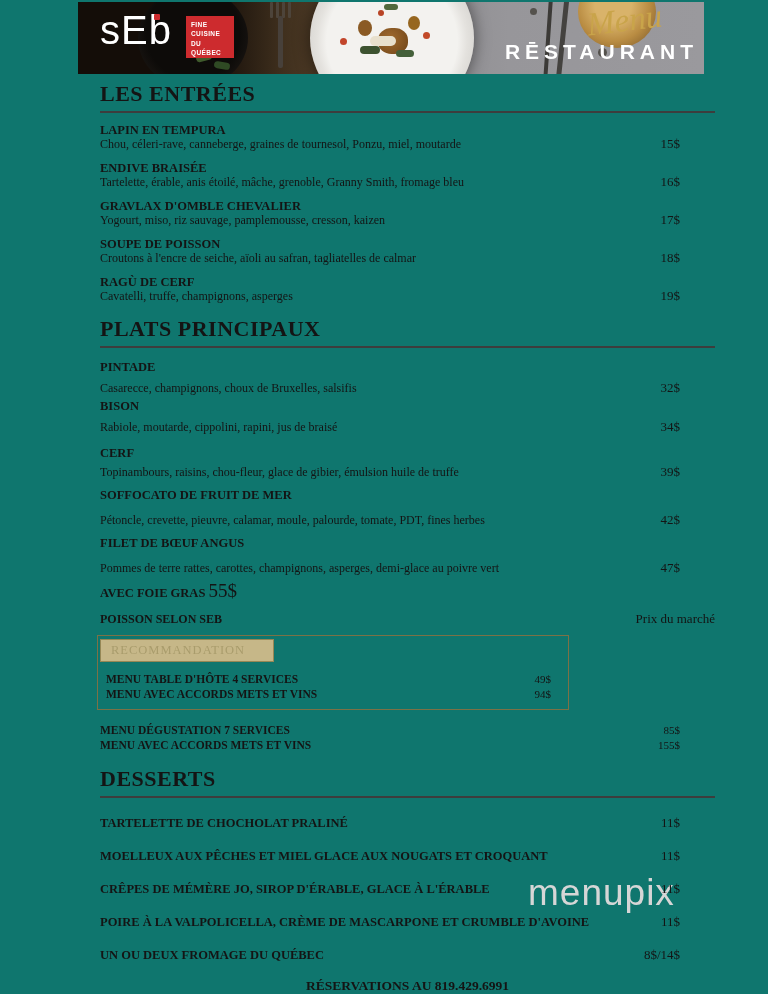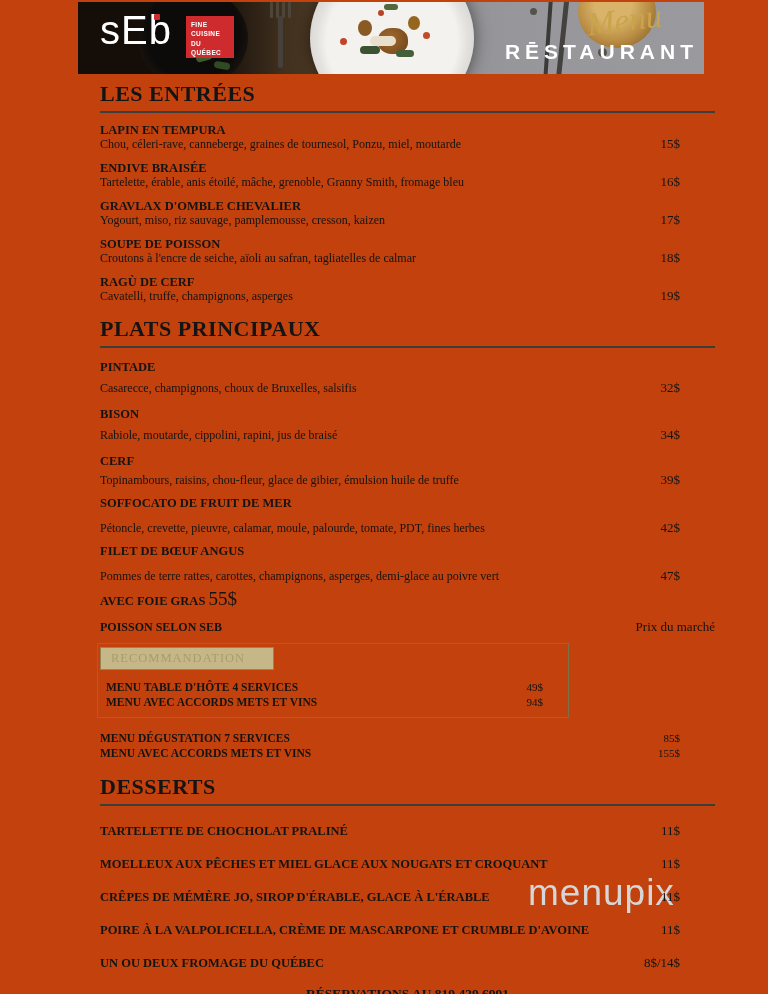--- a/index.html
+++ b/index.html
@@ -1,16 +1,16 @@
 <!DOCTYPE html>
 <html><head>
 <meta charset="utf-8">
 <style>
   html,body{margin:0;padding:0;background:#fff;}
-  .page{position:relative;width:768px;height:994px;background:#c2410c;overflow:hidden;
+  .page{position:relative;width:768px;height:994px;background:#0f766e;overflow:hidden;
         font-family:"Liberation Serif",serif;color:#141414;}
 
   
   .banner{position:absolute;left:78px;top:2px;width:626px;height:72px;overflow:hidden;background:#140d08;}
   .bg-wood{position:absolute;left:150px;top:0;width:160px;height:72px;
            background:linear-gradient(90deg,#1e150d 0%,#40301e 35%,#55402a 70%,#4a3a28 100%);}
   .bg-gray{position:absolute;left:300px;top:0;right:0;height:72px;
            background:linear-gradient(90deg,#6e665e 0%,#908f92 18%,#97969a 40%,#9a999d 100%);}
   .dark-plate{position:absolute;left:60px;top:-14px;width:110px;height:100px;border-radius:50%;
               background:radial-gradient(circle at 50% 45%,#0d0b09 0 60%,#171310 75%,#241b12 100%);}
@@ -66,21 +66,21 @@
   .tight .mi-name{margin-top:9px;}
   .tight .mi-line{margin-top:11px;}
   .foie{margin-top:9px;font-size:12.5px;line-height:14px;}
   .foie .n{font-weight:bold;margin-top:24px;} .foie .p{font-weight:normal;font-size:19px;}
   .poisson{display:flex;justify-content:space-between;align-items:baseline;
            padding-right:0;margin-top:11px;}
   .poisson .n{font-weight:bold;font-size:12px;}
   .poisson .p{font-size:13px;padding-right:0px;}
 
   .reco-box{position:relative;margin-top:8px;margin-left:-3px;width:472px;
-            border:1px solid #7c7146;padding:2px 12px 7px 0;box-sizing:border-box;}
+            border:1px solid #7c7146;padding:2px 4px 7px 0;box-sizing:border-box;}
   .reco-label{width:174px;height:23px;margin:1px 0 0 2px;background:#c6b788;border:1px solid #958755;
               box-sizing:border-box;color:#a99c6c;font-size:12.5px;letter-spacing:1px;
               padding:3px 0 0 10px;}
   .reco-rows{margin-top:10px;}
   .menu-row{display:flex;justify-content:space-between;align-items:flex-start;
             font-size:11.5px;line-height:15px;gap:39px;}
   .menu-row .n{font-weight:bold;}
   .menu-row .p{font-size:11px;font-weight:normal;}
   .reco-box .menu-row{padding:0 13px 0 8px;}
   .degust{margin-top:13px;}
@@ -190,21 +190,21 @@
     <div class="sec-rule"></div>
 
     <div>
       <div class="mi-name" style="margin-top:12px;">PINTADE</div>
       <div class="mi-line" style="margin-top:7px;">
           <span>Casarecce, champignons, choux de Bruxelles, salsifis</span>
           <span class="mi-price">32$</span>
         </div>
     </div>
     <div>
-      <div class="mi-name" style="margin-top:12px;">BISON</div>
+      <div class="mi-name" style="margin-top:4px;">BISON</div>
       <div class="mi-line" style="margin-top:7px;gap:44px;">
           <span>Rabiole, moutarde, cippolini, rapini, jus de braisé</span>
           <span class="mi-price">34$</span>
         </div>
     </div>
     <div>
       <div class="mi-name" style="margin-top:12px;">CERF</div>
       <div class="mi-line" style="margin-top:5px;">
           <span>Topinambours, raisins, chou-fleur, glace de gibier, émulsion huile de truffe</span>
           <span class="mi-price">39$</span>

